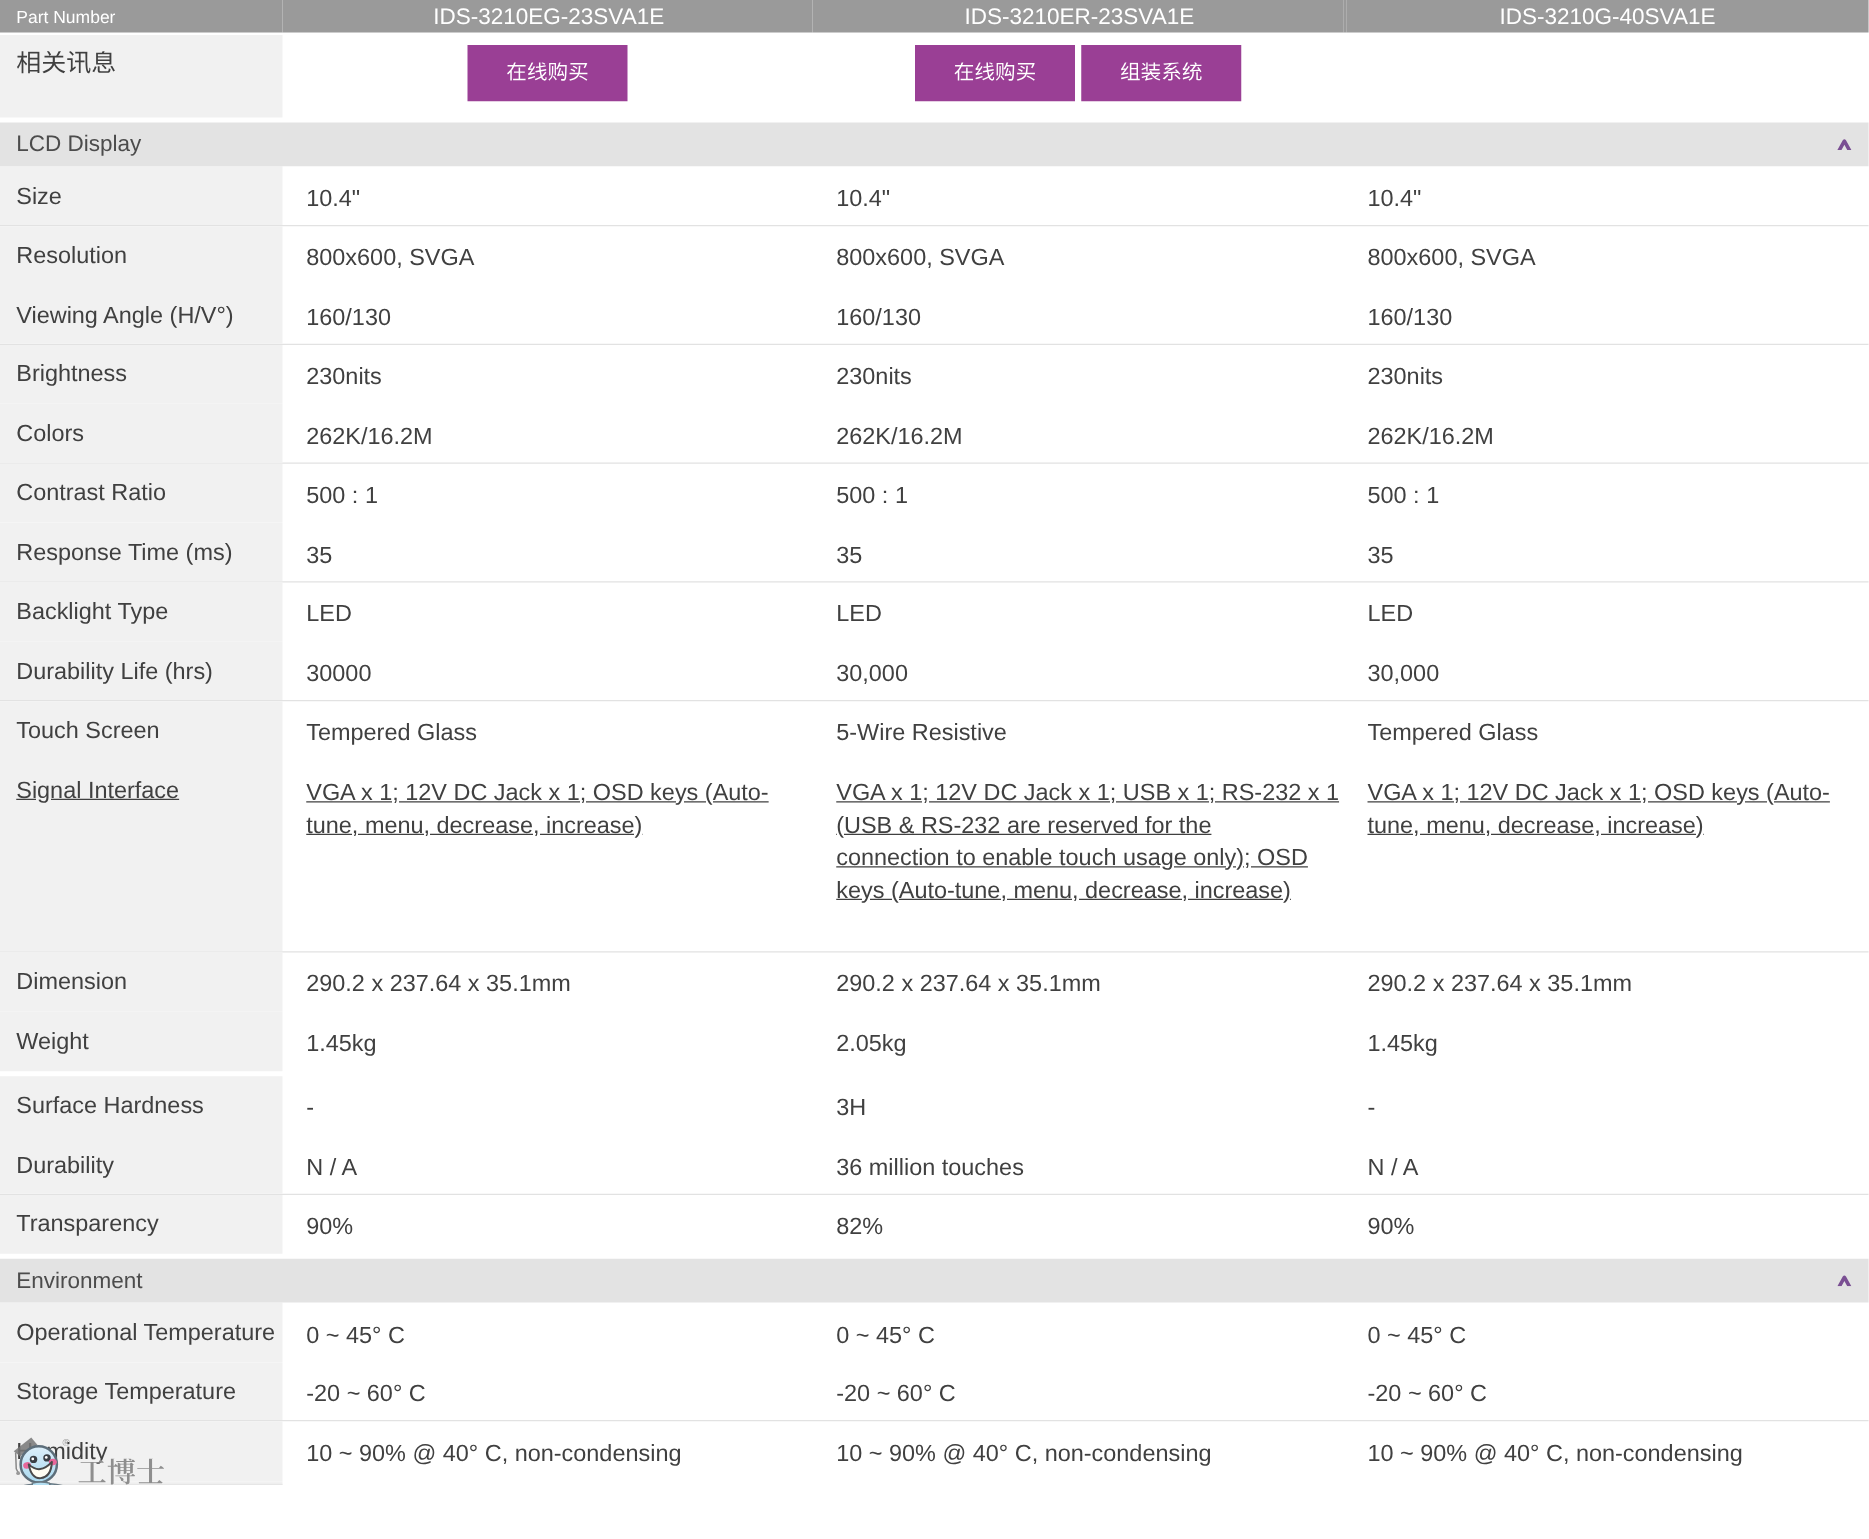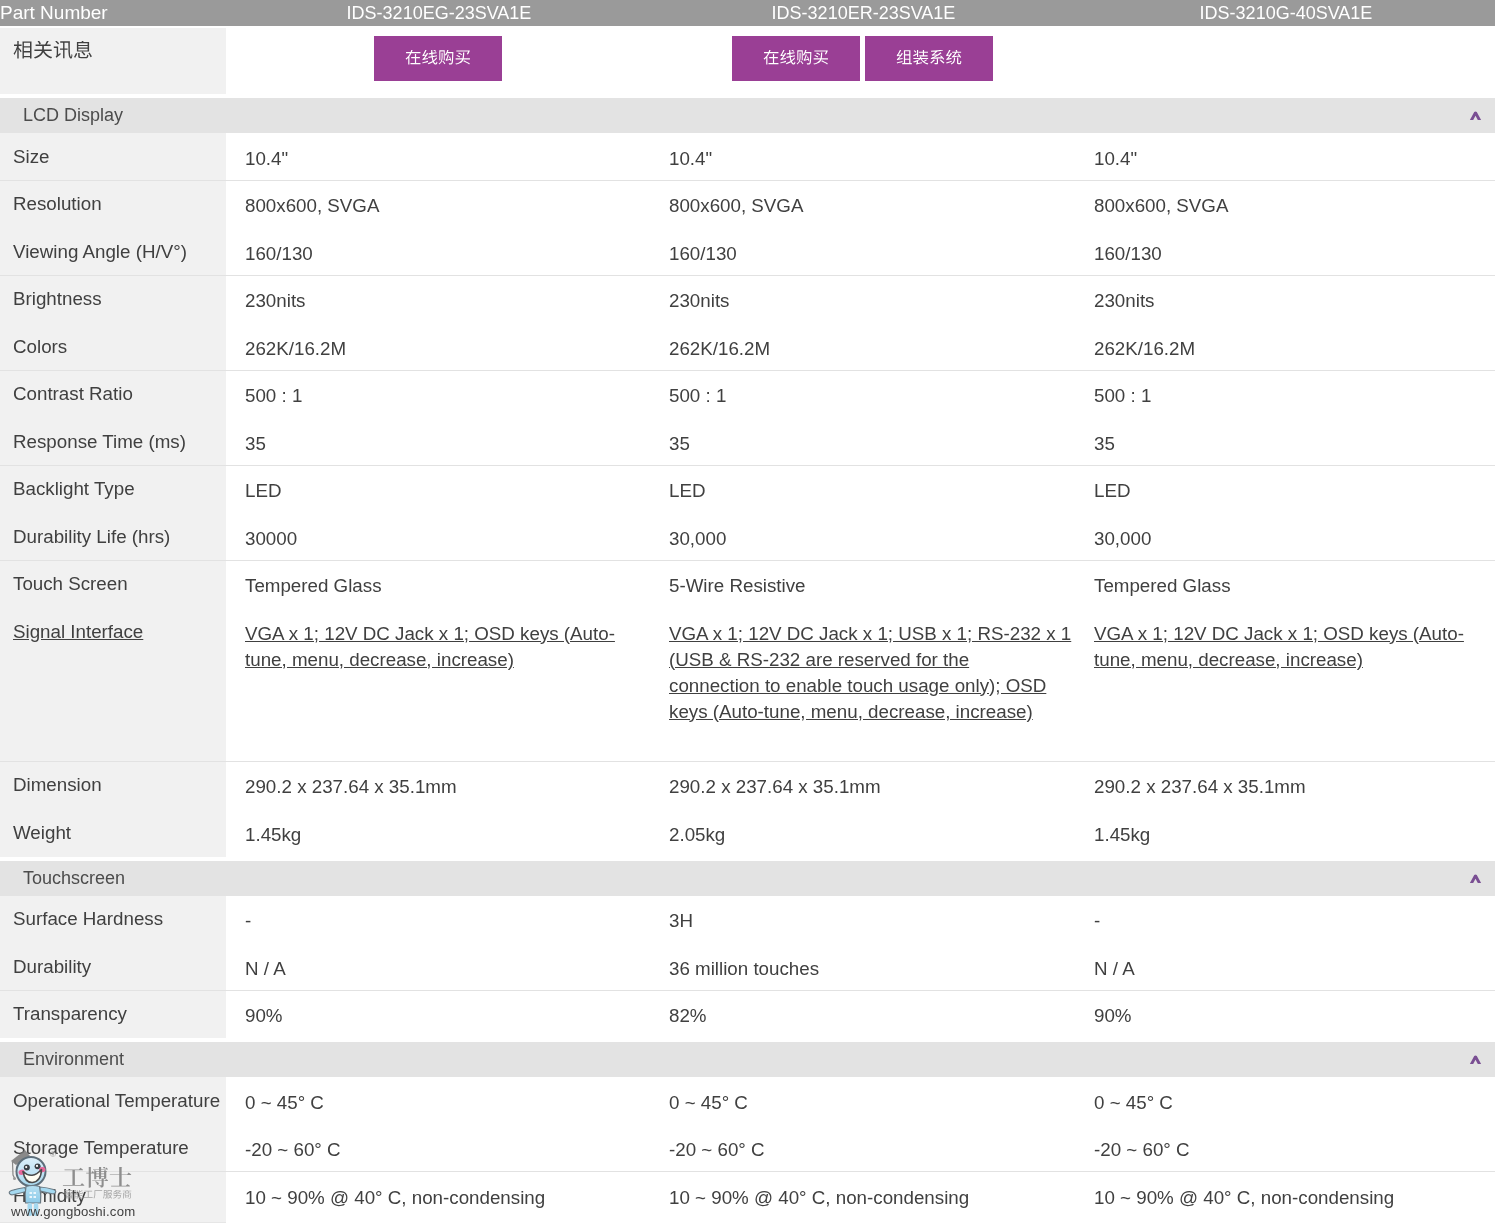--- a/index.html
+++ b/index.html
@@ -1,30 +1,30 @@
 <!DOCTYPE html>
 <html><head><meta charset="utf-8">
 <style>
 html,body{margin:0;padding:0;background:#fff;}
 body{width:1495px;font-family:"Liberation Sans",sans-serif;color:#404040;font-size:18.75px;}
 .hdr{display:flex;height:26px;margin-bottom:2px;}
 .hdr>div{background:#9a9a9a;color:#fff;font-size:18px;display:flex;align-items:center;justify-content:center;}
-.hdr .c0{width:226px;justify-content:flex-start;box-sizing:border-box;font-size:19px;}
+.hdr .c0{width:226px;justify-content:flex-start;padding-left:13px;box-sizing:border-box;font-size:14px;}
 .gap2{width:2px;background:#fff;flex:none;}
 .c1{width:422px;}.c2{width:423px;}.c3{width:418px;}
 .row{display:flex;}
 .row .lbl{width:226px;flex:none;background:#f1f1f1;box-sizing:border-box;padding:12.5px 0 0 13px;}
 .row .d{box-sizing:border-box;padding:12.5px 0 0 19px;line-height:26px;}
 .row .d1{width:424px;flex:none;}
 .row .d2{width:425px;flex:none;}
 .row .d3{width:420px;flex:none;}
 .r47{height:47.5px;}
 .sep{border-bottom:1px solid #e2e2e2;box-sizing:border-box;}
 .sect{height:35px;background:#e3e3e3;color:#4c4c4c;font-size:18px;display:flex;align-items:center;
-padding-left:23px;box-sizing:border-box;position:relative;}
+padding-left:13px;box-sizing:border-box;position:relative;}
 .sgap{height:4px;background:#fff;}
 .chev{position:absolute;right:13px;top:12px;}
 .btn{width:128px;height:45px;background:#9a3f95;display:inline-flex;align-items:center;justify-content:center;}
 .btnrow{display:flex;justify-content:center;gap:5px;}
 </style></head><body>
 <div style="position:relative;">
 <div class="hdr">
       <div class="c0">Part Number</div>
       <div class="gap2"></div>
       <div class="c1">IDS-3210EG-23SVA1E</div>
@@ -134,23 +134,20 @@
       <div class="d d2">290.2 x 237.64 x 35.1mm</div>
       <div class="d d3">290.2 x 237.64 x 35.1mm</div>
     </div>
 <div class="row r47">
       <div class="lbl">Weight</div>
       <div class="d d1">1.45kg</div>
       <div class="d d2">2.05kg</div>
       <div class="d d3">1.45kg</div>
     </div>
 <div class="sgap"></div>
-<div class="sect">Touchscreen<svg class="chev" width="13" height="10" viewBox="0 0 13 10">
-        <path d="M0.9 9.9 L5.2 2.1 Q6.5 0.7 7.8 2.1 L12.1 9.9 L8.8 9.9 L6.5 5.7 L4.2 9.9 Z" fill="#7a4f93"></path>
-      </svg></div>
 <div class="row r47">
       <div class="lbl">Surface Hardness</div>
       <div class="d d1">-</div>
       <div class="d d2">3H</div>
       <div class="d d3">-</div>
     </div>
 <div class="row sep r47">
       <div class="lbl">Durability</div>
       <div class="d d1">N / A</div>
       <div class="d d2">36 million touches</div>

